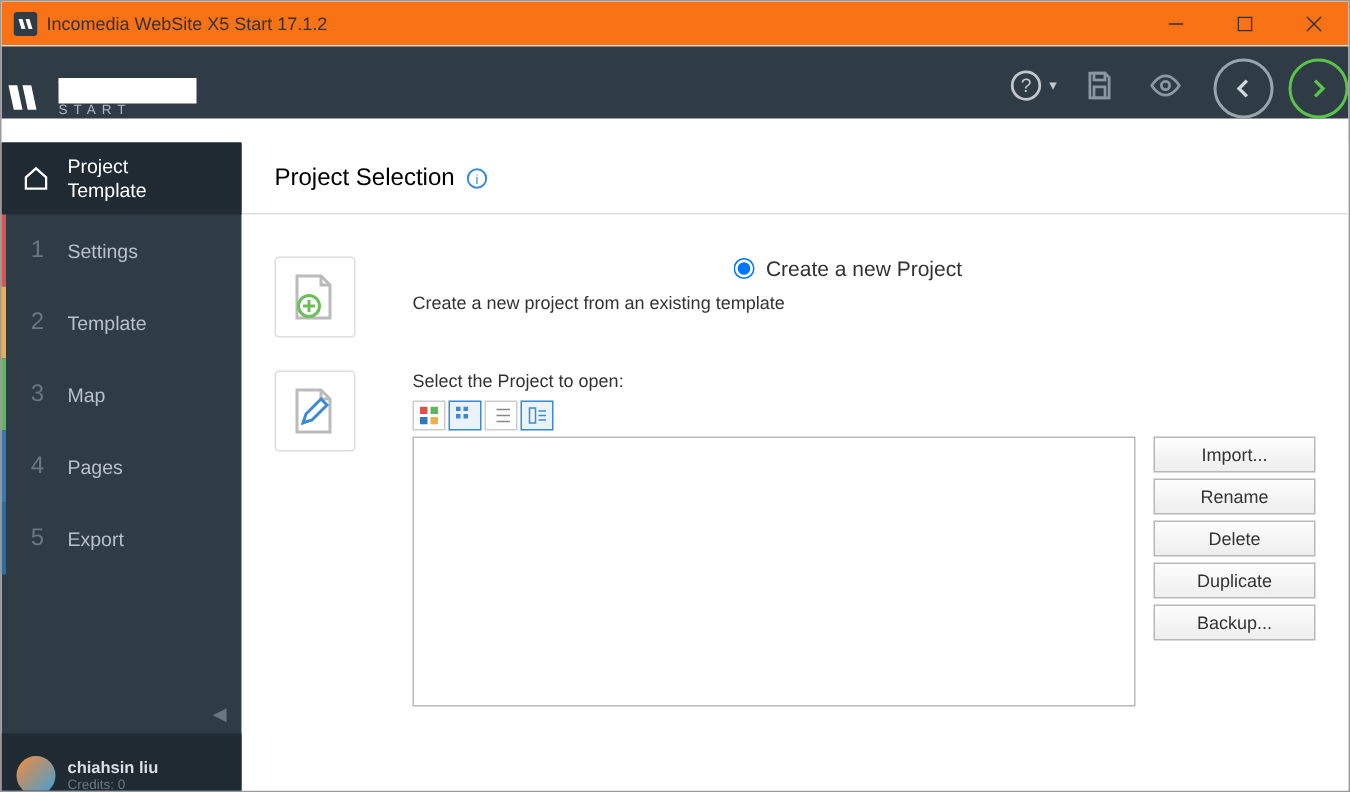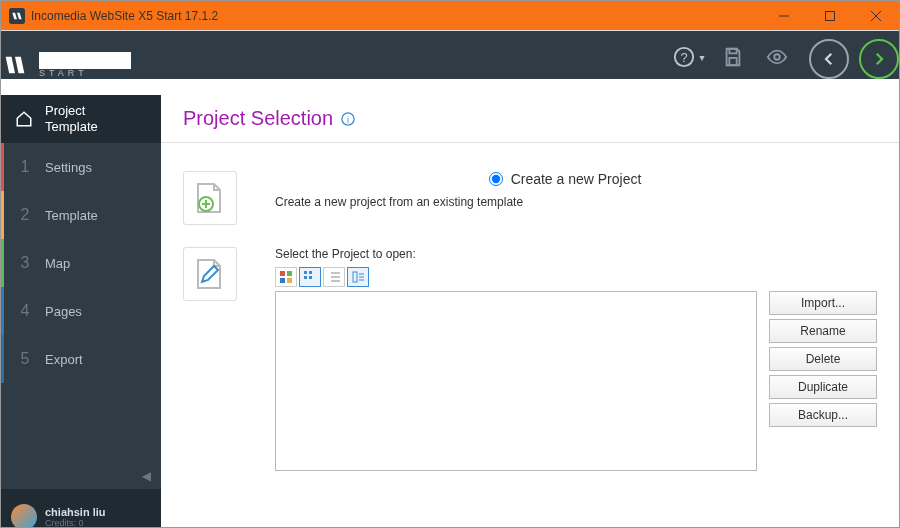--- a/index.html
+++ b/index.html
@@ -38,21 +38,21 @@
 .side-item .label-wrap { display: flex; flex-direction: column; line-height: 1.2; }
 .side-spacer { flex: 1; }
 .side-caret { text-align: right; padding: 6px 10px; color: #6b7680; font-size: 12px; }
 .user-area { height: 55px; background: #1f2a33; display: flex; align-items: center; padding: 0 10px; gap: 8px; }
 .user-area .avatar { width: 26px; height: 26px; border-radius: 50%; background: linear-gradient(135deg,#f58b3c,#3fa0d8); }
 .user-area .uname { color: #d9dfe4; font-size: 11px; font-weight: 600; }
 .user-area .credits { color: #6b7680; font-size: 9px; }
 
 .main { flex: 1; background: #fff; display: flex; flex-direction: column; }
 .main-title-bar { height: 48px; display: flex; align-items: center; padding-left: 22px; border-bottom: 1px solid #e0e0e0; gap: 8px; }
-.main-title-bar .title { color: #a21caf; font-size: 20px; }
+.main-title-bar .title { color: #000000; font-size: 16px; }
 .main-title-bar .info-icon { width: 14px; height: 14px; }
 
 .content { flex: 1; padding: 28px 22px 0 22px; position: relative; }
 .opt-row { display: flex; gap: 16px; margin-bottom: 22px; }
 .opt-icon { width: 54px; height: 54px; border: 1px solid #ddd; border-radius: 3px; display: flex; align-items: center; justify-content: center; flex-shrink: 0; }
 .opt-body { flex: 1; }
 .radio-line { display: flex; align-items: center; gap: 8px; font-size: 14px; color: #333; margin-bottom: 8px; justify-content: center; }
 .radio-line input { width: 14px; height: 14px; }
 .opt-sub { font-size: 12px; color: #333; padding-left: 22px; }
 

